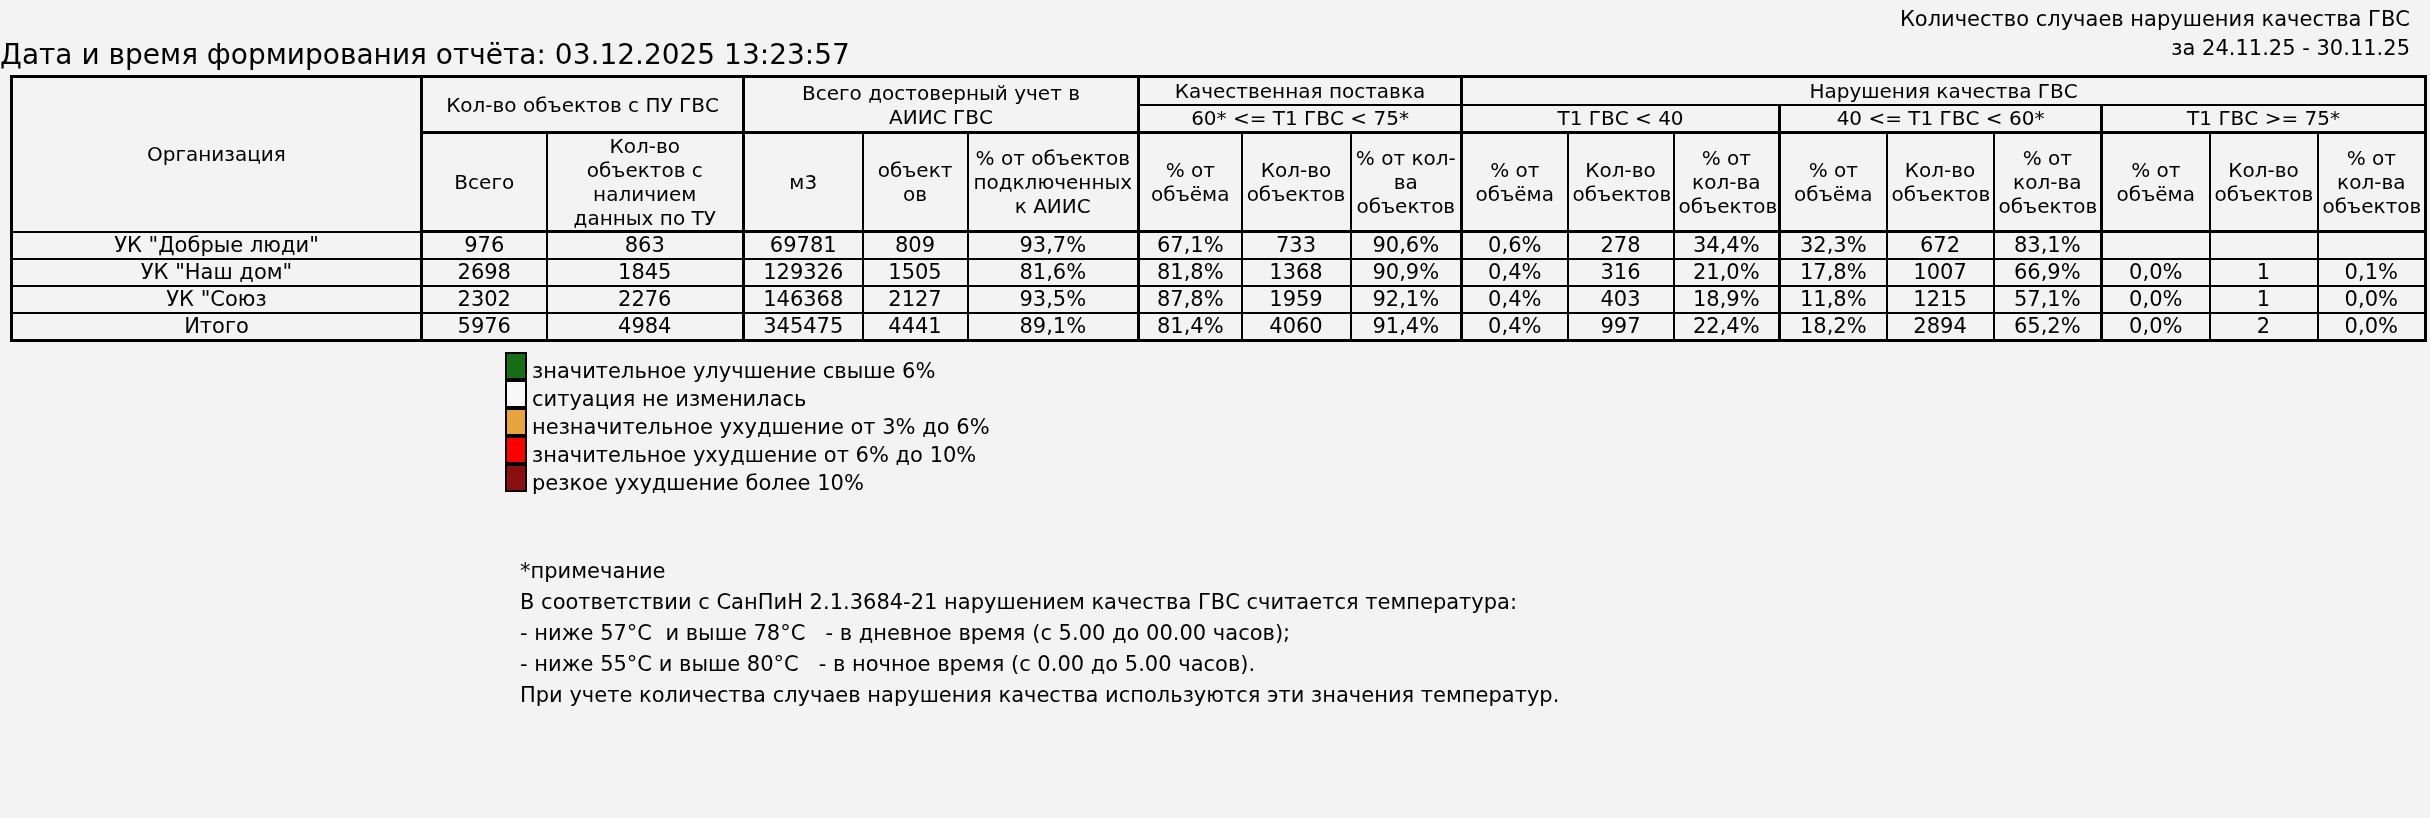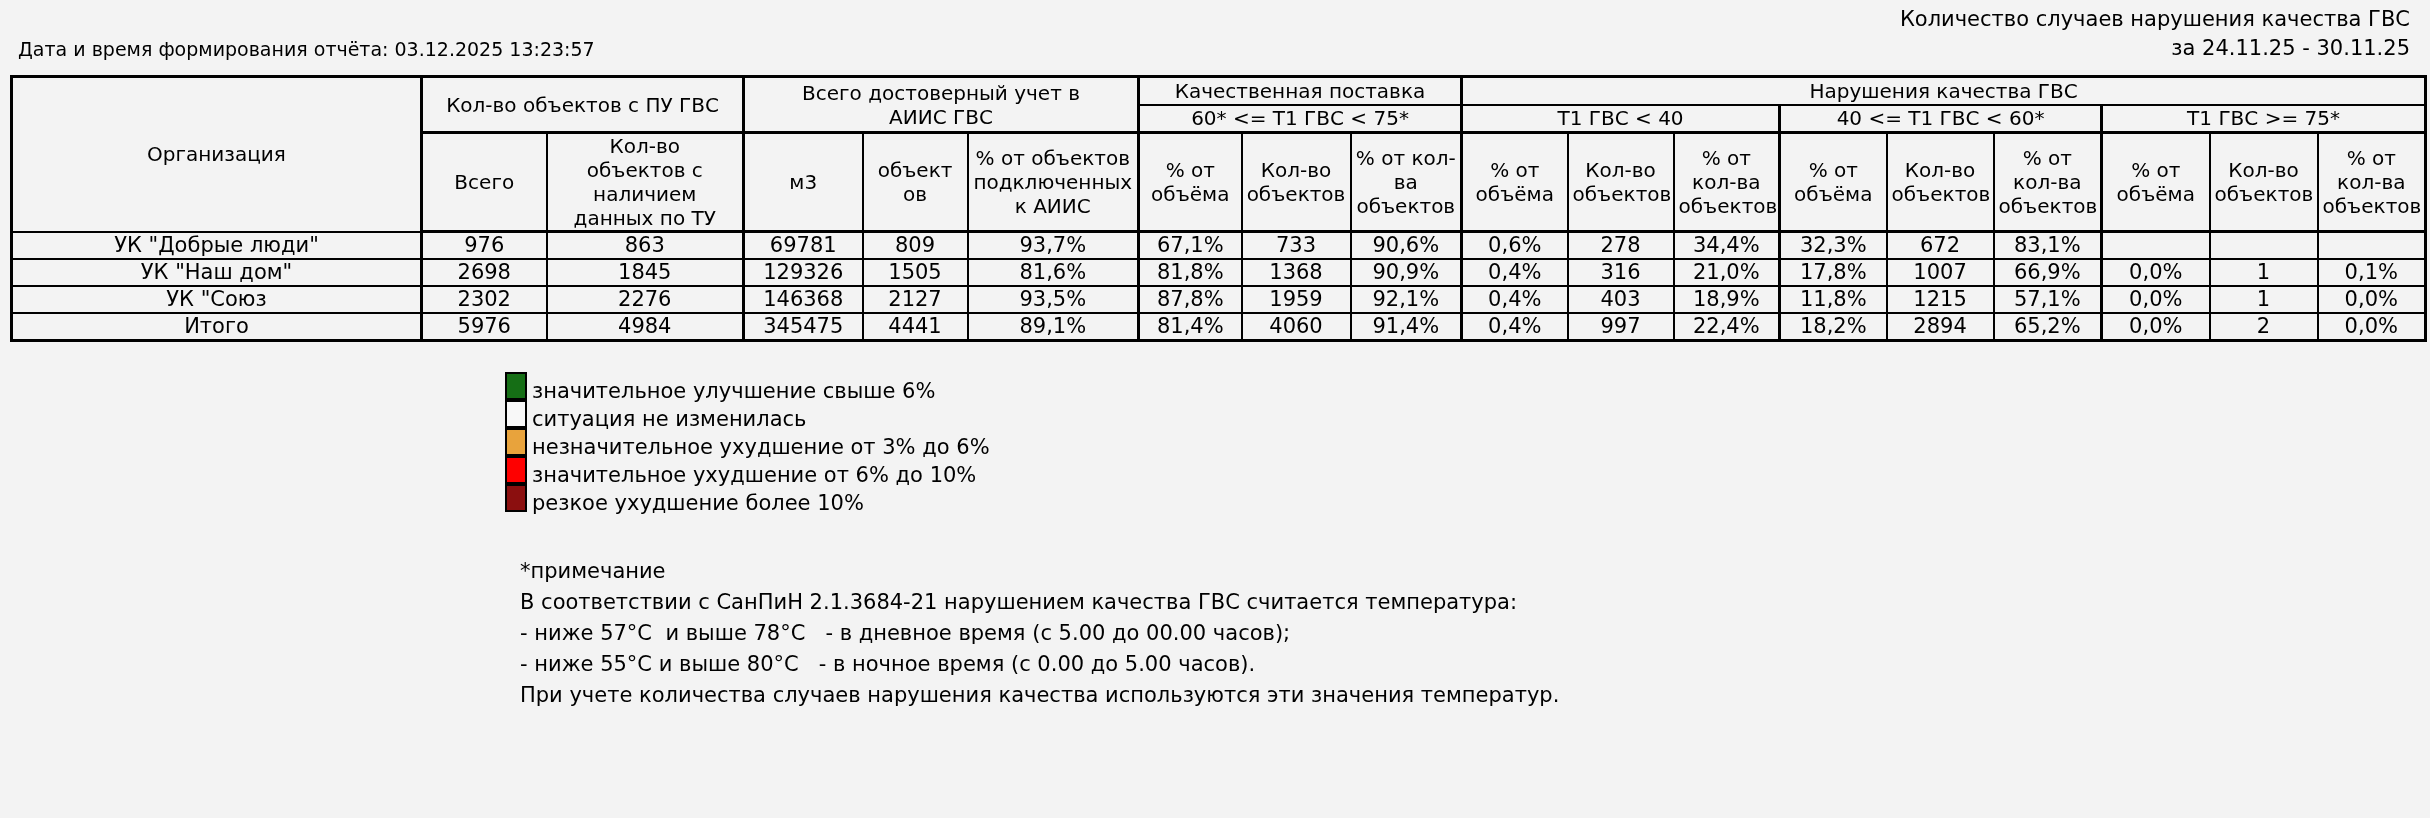--- a/index.html
+++ b/index.html
@@ -7,21 +7,21 @@
     width:2430px;height:818px;
     background:#F3F3F3;
     font-family:"DejaVu Sans","Liberation Sans",sans-serif;
     color:#000;
     position:relative;
     overflow:hidden;
   }
   .canvas{position:absolute;inset:0;}
 
   
-  .date-line{position:absolute;left:18px;top:38px;font-size:19px;white-space:nowrap;}
+  .date-line{position:absolute;left:0;top:38px;font-size:28px;white-space:nowrap;}
   .title-block{position:absolute;left:1380px;top:5px;width:1030px;text-align:right;font-size:21px;line-height:29px;}
 
   
   table.report{
     position:absolute;left:10px;top:75px;
     width:2414px;
     border-collapse:collapse;table-layout:fixed;
     border:3px solid #000;
   }
   table.report th, table.report td{
@@ -40,21 +40,21 @@
   .bl3{border-left:3px solid #000 !important;}
   tr.r2 th, .hb3{border-bottom:3px solid #000 !important;}
   tr.r3 th{border-bottom:3px solid #000 !important;}
   th.violations{text-align:right;padding-right:28px;}
   .w310{display:inline-block;max-width:310px;}
   .w150{display:inline-block;max-width:150px;}
   .w76{display:inline-block;max-width:76px;word-break:break-all;}
   td.org-cell{text-align:left;padding-left:7px;}
 
   
-  .legend{position:absolute;left:505px;top:372px;}
+  .legend{position:absolute;left:505px;top:352px;}
   .legend-row{display:flex;height:28px;align-items:stretch;}
   .legend-swatch{width:22px;height:28px;border:2px solid #000;box-sizing:border-box;flex:0 0 22px;}
   .legend-label{font-size:21px;line-height:21px;margin-left:5px;transform:translateY(9px);white-space:nowrap;}
 
   
   .note{position:absolute;left:520px;top:556px;font-size:21px;line-height:31px;}
   .note-line{white-space:pre-wrap;}
 </style>
 </head>
 <body style="background: rgb(243, 243, 243); color: rgb(0, 0, 0);">

